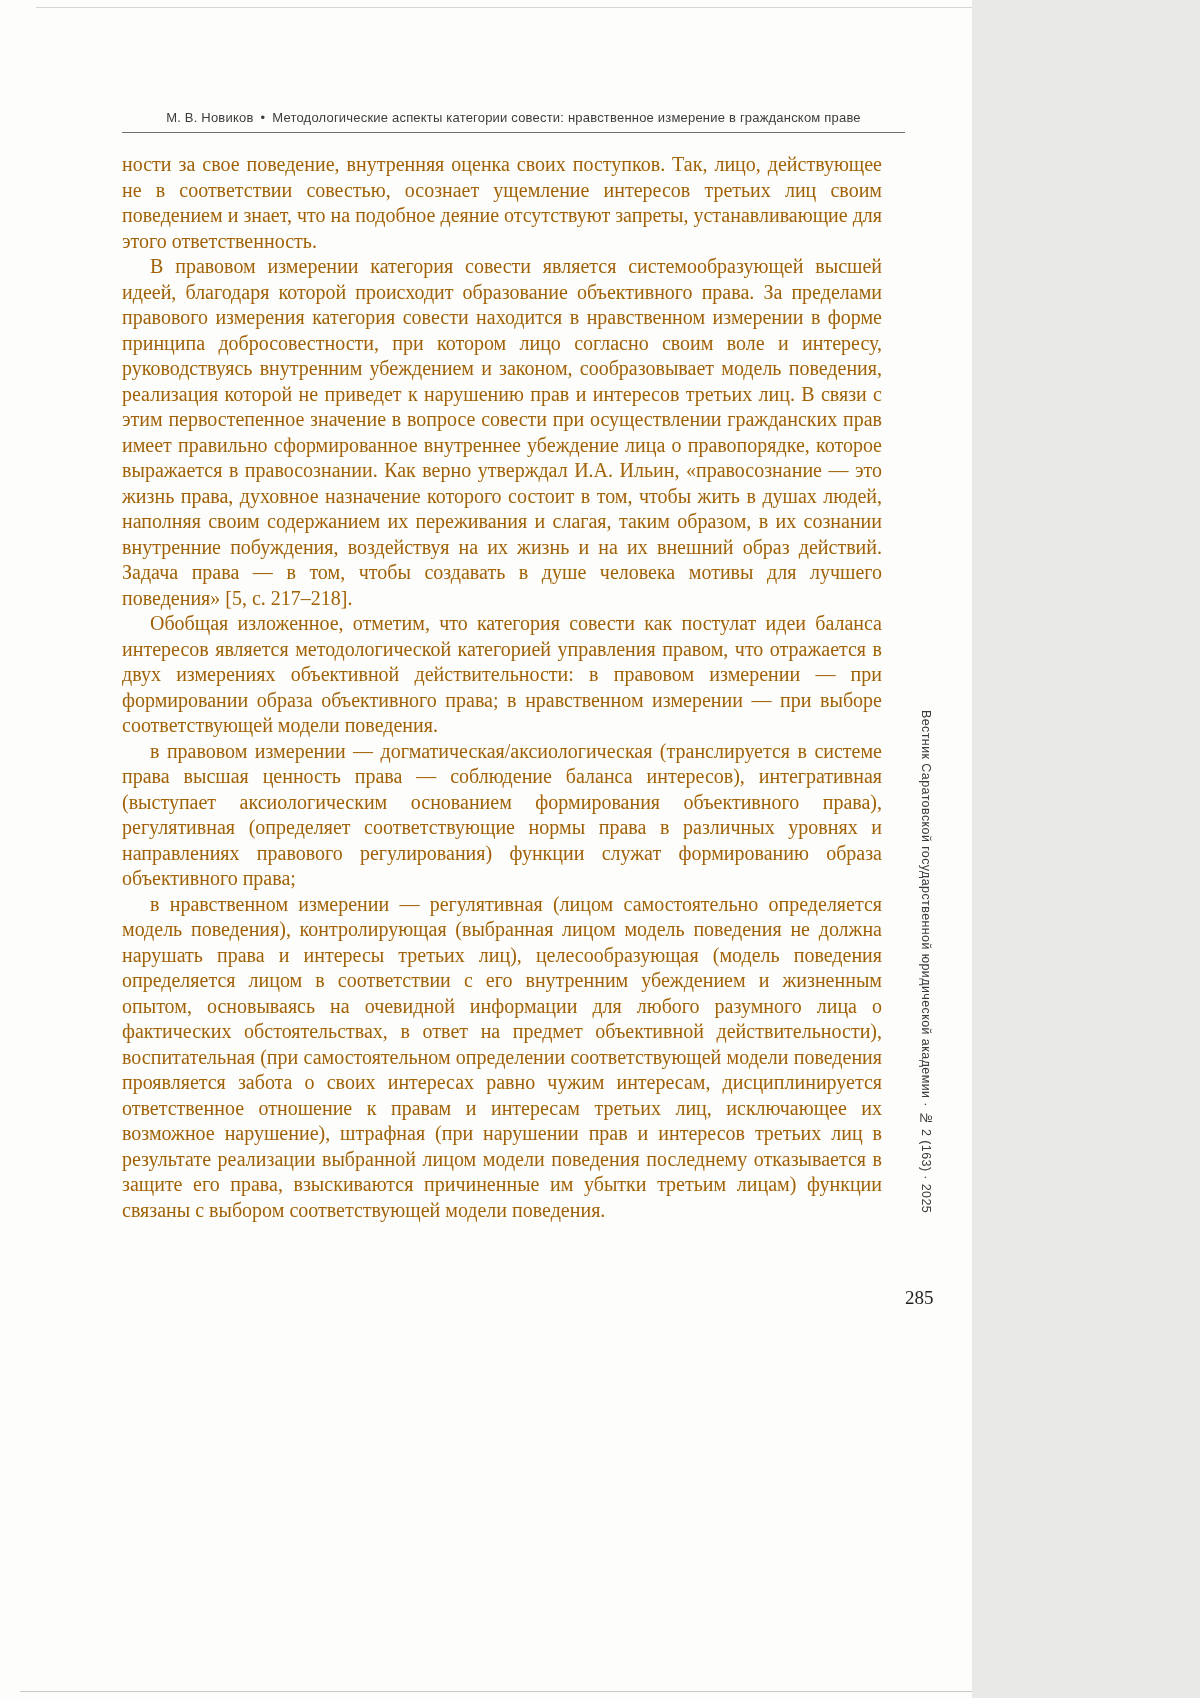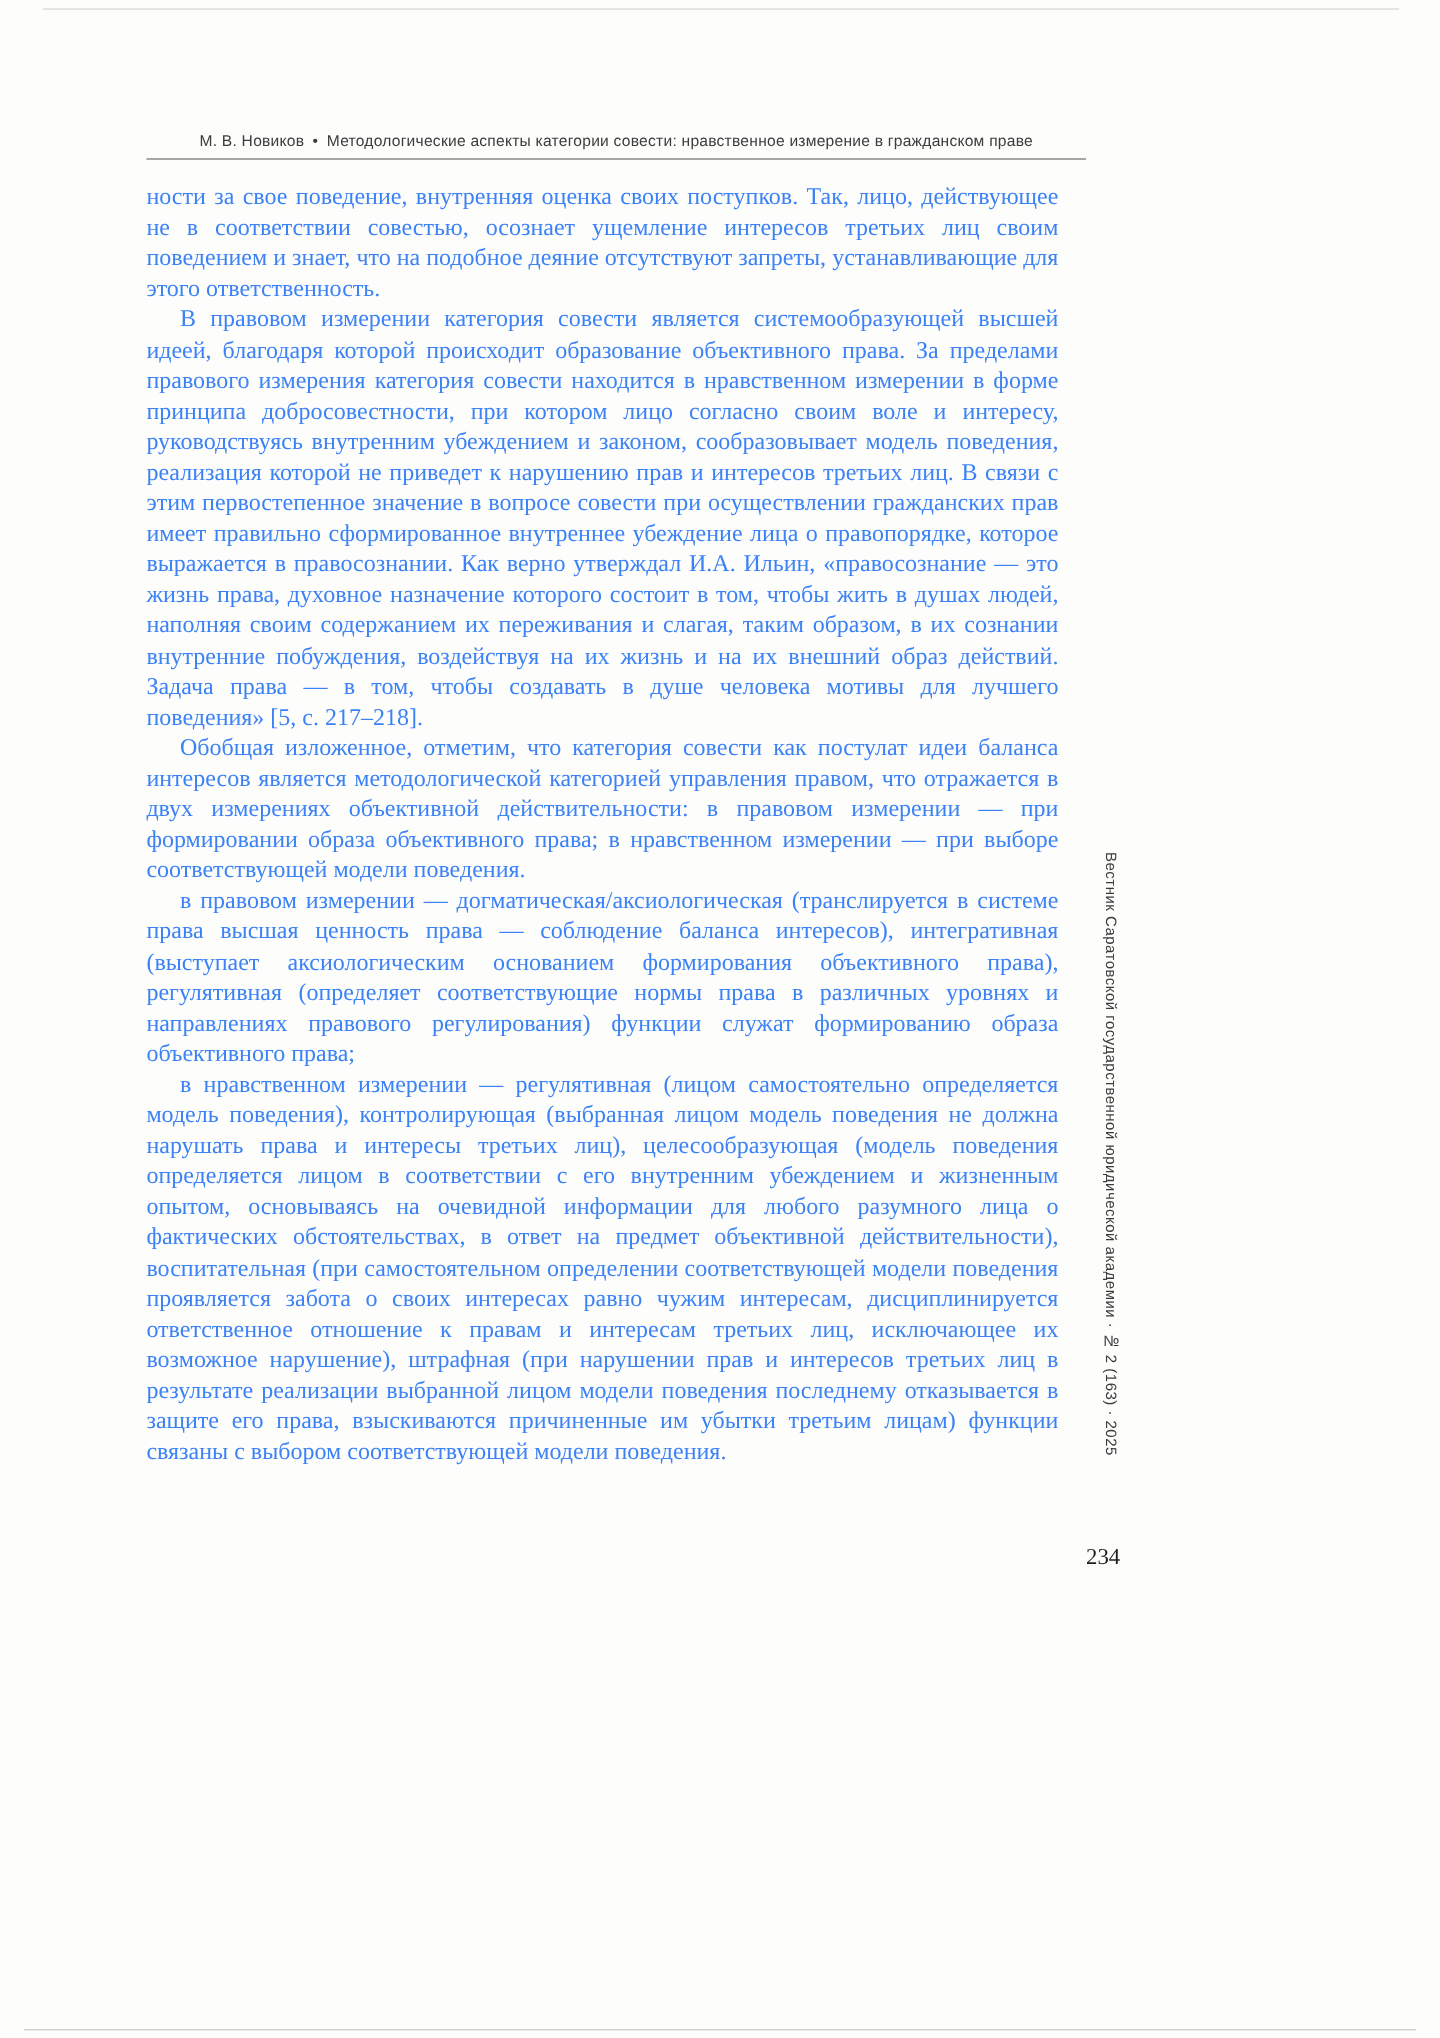--- a/index.html
+++ b/index.html
@@ -1,21 +1,21 @@
 <!DOCTYPE html>
 <html lang="ru"><head>
 <meta charset="utf-8">
 <style>
   * { margin: 0; padding: 0; box-sizing: border-box; }
   html, body { background: #e9e9e7; }
   body { width: 1200px; font-family: "Liberation Serif", serif; }
 
   .page {
     position: relative;
-    width: 1200px;
+    width: 972px;
     height: 1698px;
     background: #fdfdfc;
     overflow: hidden;
   }
 
   
   .scan-edge { position: absolute; height: 1px; background: #d7d6d3; }
   .scan-edge-top    { top: 7px;    left: 36px; width: 1130px; }
   .scan-edge-bottom { top: 1691px; left: 20px; width: 1160px; background: #c9c8c5; }
 
@@ -42,21 +42,21 @@
   }
 
   .article-body {
     position: absolute;
     top: 152px;
     left: 122px;
     width: 760px;
     font-size: 20px;
     line-height: 25.5px;
     text-align: justify;
-    color: #3b82f6;
+    color: #a16207;
   }
   .article-body p { text-indent: 28px; }
   .article-body p.continuation { text-indent: 0; }
 
   .journal-sidebar {
     position: absolute;
     top: 710px;
     left: 919px;
     writing-mode: vertical-rl;
     font-family: "Liberation Sans", sans-serif;
@@ -90,18 +90,18 @@
     <p>В правовом измерении категория совести является системообразующей высшей идеей, благодаря которой происходит образование объективного права. За пределами правового измерения категория совести находится в нравственном измерении в форме принципа добросовестности, при котором лицо согласно своим воле и интересу, руководствуясь внутренним убеждением и законом, сообразовывает модель поведения, реализация которой не приведет к нарушению прав и интересов третьих лиц. В связи с этим первостепенное значение в вопросе совести при осуществлении гражданских прав имеет правильно сформированное внутреннее убеждение лица о правопорядке, которое выражается в правосознании. Как верно утверждал И.А. Ильин, «правосознание — это жизнь права, духовное назначение которого состоит в том, чтобы жить в душах людей, наполняя своим содержанием их переживания и слагая, таким образом, в их сознании внутренние побуждения, воздействуя на их жизнь и на их внешний образ действий. Задача права — в том, чтобы создавать в душе человека мотивы для лучшего поведения» [5, с. 217–218].</p>
     <p>Обобщая изложенное, отметим, что категория совести как постулат идеи баланса интересов является методологической категорией управления правом, что отражается в двух измерениях объективной действительности: в правовом измерении — при формировании образа объективного права; в нравственном измерении — при выборе соответствующей модели поведения.</p>
     <p>в правовом измерении — догматическая/аксиологическая (транслируется в системе права высшая ценность права — соблюдение баланса интересов), интегративная (выступает аксиологическим основанием формирования объективного права), регулятивная (определяет соответствующие нормы права в различных уровнях и направлениях правового регулирования) функции служат формированию образа объективного права;</p>
     <p>в нравственном измерении — регулятивная (лицом самостоятельно определяется модель поведения), контролирующая (выбранная лицом модель поведения не должна нарушать права и интересы третьих лиц), целесообразующая (модель поведения определяется лицом в соответствии с его внутренним убеждением и жизненным опытом, основываясь на очевидной информации для любого разумного лица о фактических обстоятельствах, в ответ на предмет объективной действительности), воспитательная (при самостоятельном определении соответствующей модели поведения проявляется забота о своих интересах равно чужим интересам, дисциплинируется ответственное отношение к правам и интересам третьих лиц, исключающее их возможное нарушение), штрафная (при нарушении прав и интересов третьих лиц в результате реализации выбранной лицом модели поведения последнему отказывается в защите его права, взыскиваются причиненные им убытки третьим лицам) функции связаны с выбором соответствующей модели поведения.</p>
   </main>
 
   <aside class="journal-sidebar">
     <span>Вестник Саратовской государственной юридической академии · № 2 (163) · 2025</span>
   </aside>
 
-  <div class="page-number">234</div>
+  <div class="page-number">285</div>
 
   <div class="scan-edge scan-edge-top"></div>
   <div class="scan-edge scan-edge-bottom"></div>
 
 </div>
 
 </body></html>

